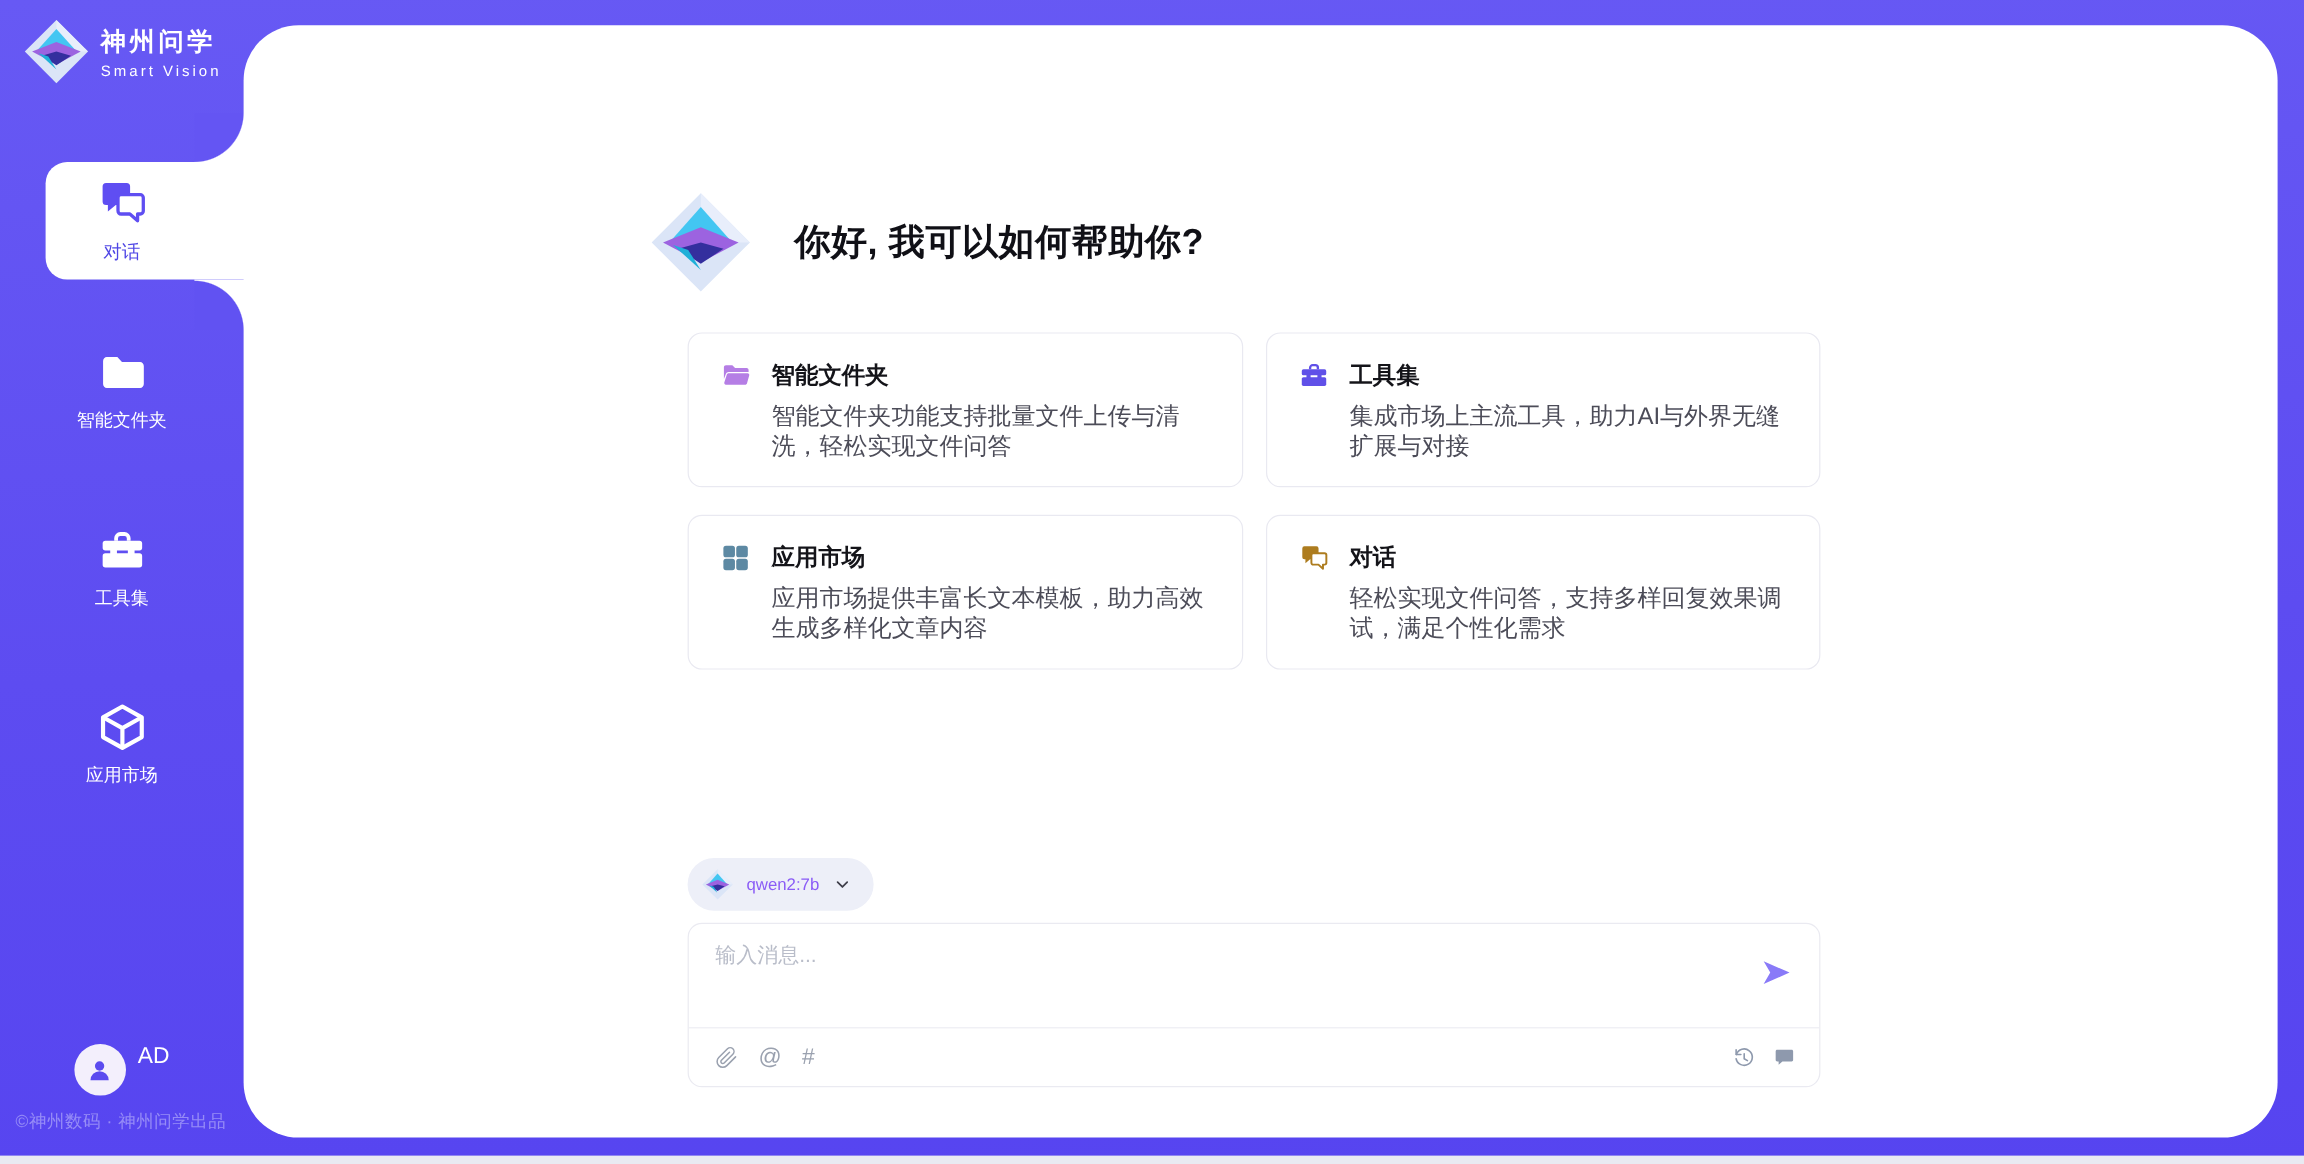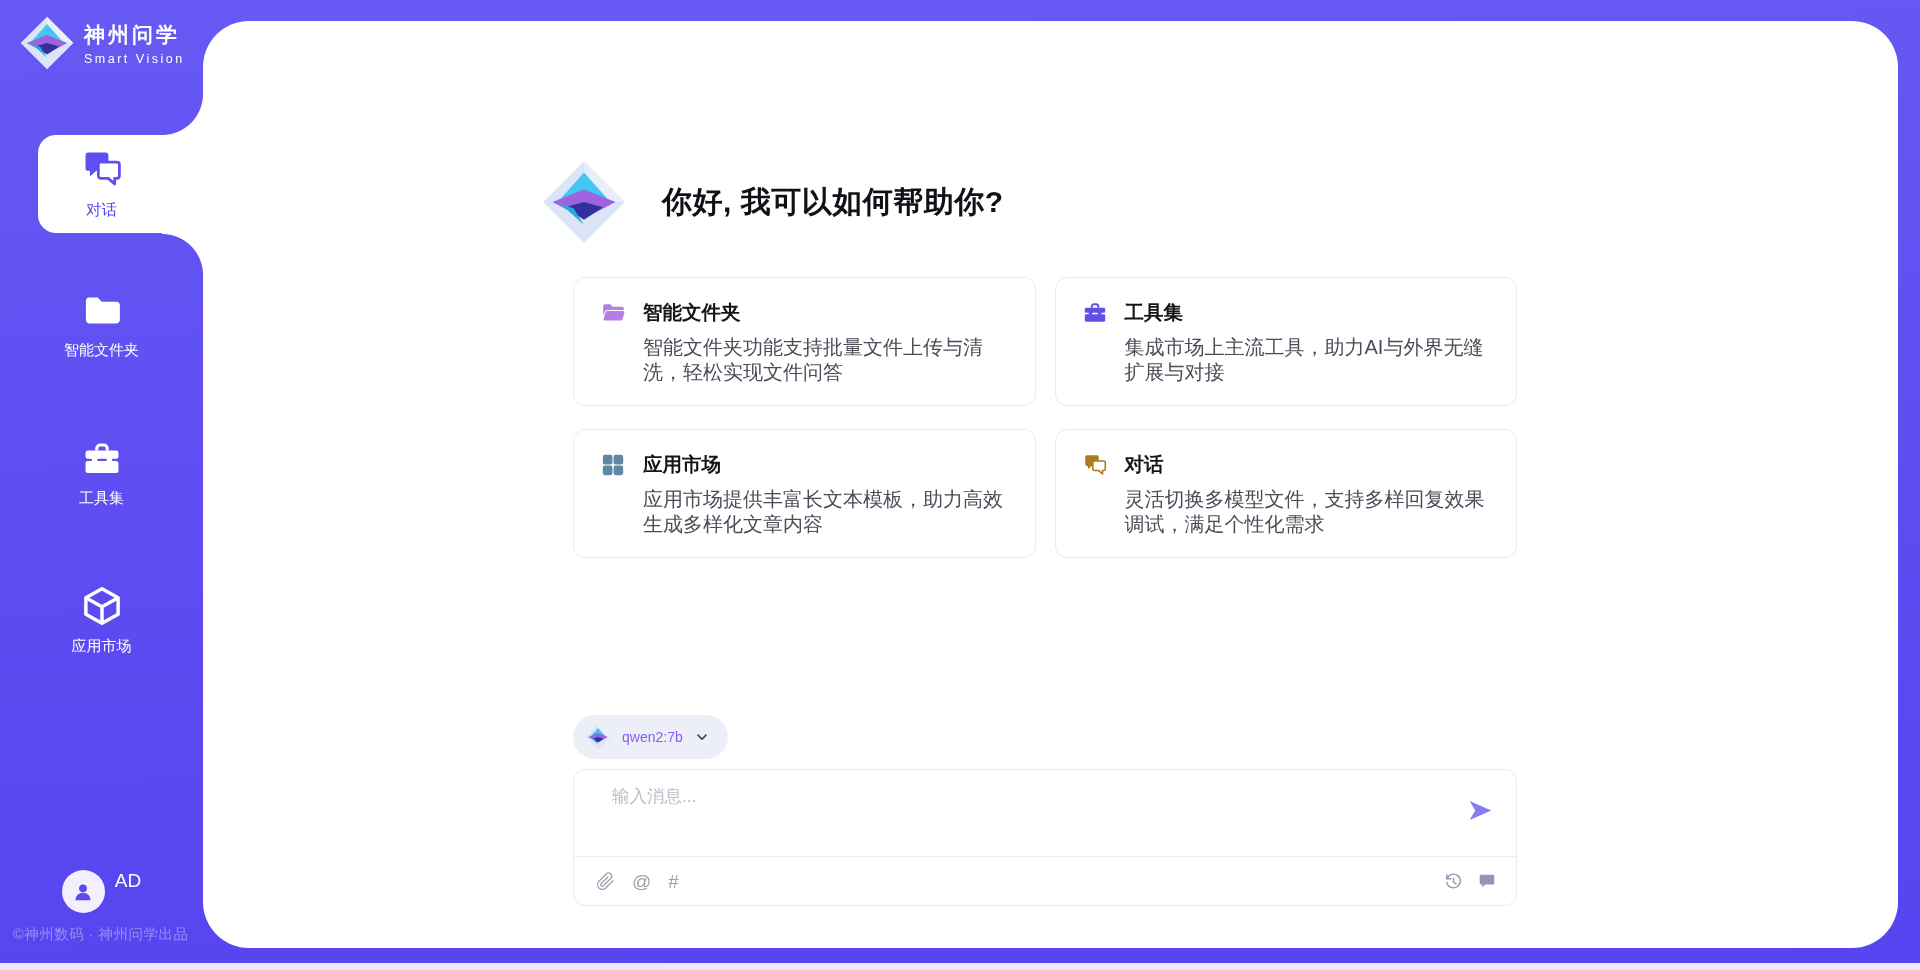--- a/index.html
+++ b/index.html
@@ -74,21 +74,21 @@
   .model-pill { position:absolute; left:573px; top:715px; height:44px; z-index:2;
     display:inline-flex; align-items:center; gap:11px; padding:0 18px 0 12px;
     background:#edeff8; border-radius:22px; cursor:pointer; }
   .model-pill .logo { width:26px; height:26px; }
   .model-name { font-size:14px; color:#8b5cf6; }
   .model-pill .chev { width:16px; height:16px; color:#3f3f4a; }
 
   
   .composer { position:absolute; left:573px; top:769px; width:944px; height:137px;
     background:#fff; border:1px solid #eaeaf1; border-radius:12px; z-index:2; }
-  .composer textarea { position:absolute; left:38px; top:14px; width:850px; height:62px;
+  .composer textarea { position:absolute; left:22px; top:14px; width:850px; height:62px;
     border:none; outline:none; resize:none; background:transparent;
     font-family:inherit; font-size:17.5px; color:#2f2f38; }
   .composer textarea::placeholder { color:#b9bdc9; }
   .send-btn { position:absolute; right:22px; top:27px; width:27px; height:27px;
     color:#897af8; cursor:pointer; background:none; border:none; padding:0; }
   .send-btn svg { width:27px; height:27px; }
   .comp-divider { position:absolute; left:0; right:0; top:86px; border-top:1px solid #ededf3; }
   .comp-toolbar { position:absolute; left:22px; right:20px; top:96px; height:30px;
     display:flex; align-items:center; gap:17px; color:#9aa1af; }
   .tool-btn { background:none; border:none; padding:0; color:#9aa1af; cursor:pointer;
@@ -254,21 +254,21 @@
     </div>
     <div class="card-desc">应用市场提供丰富长文本模板，助力高效生成多样化文章内容</div>
   </div>
   <div class="card">
     <div class="card-head">
       <svg class="i ic-amber">
           <use href="#sym-chat"></use>
         </svg>
       <span class="card-title">对话</span>
     </div>
-    <div class="card-desc">灵活切换多模型文件，支持多样回复效果调试，满足个性化需求</div>
+    <div class="card-desc">轻松实现文件问答，支持多样回复效果调试，满足个性化需求</div>
   </div>
 </div>
 
 <div class="model-pill">
   <svg class="i logo">
       <use href="#sym-diamond"></use>
     </svg>
   <span class="model-name">qwen2:7b</span>
   <svg class="i chev">
       <use href="#sym-chevron-down"></use>

